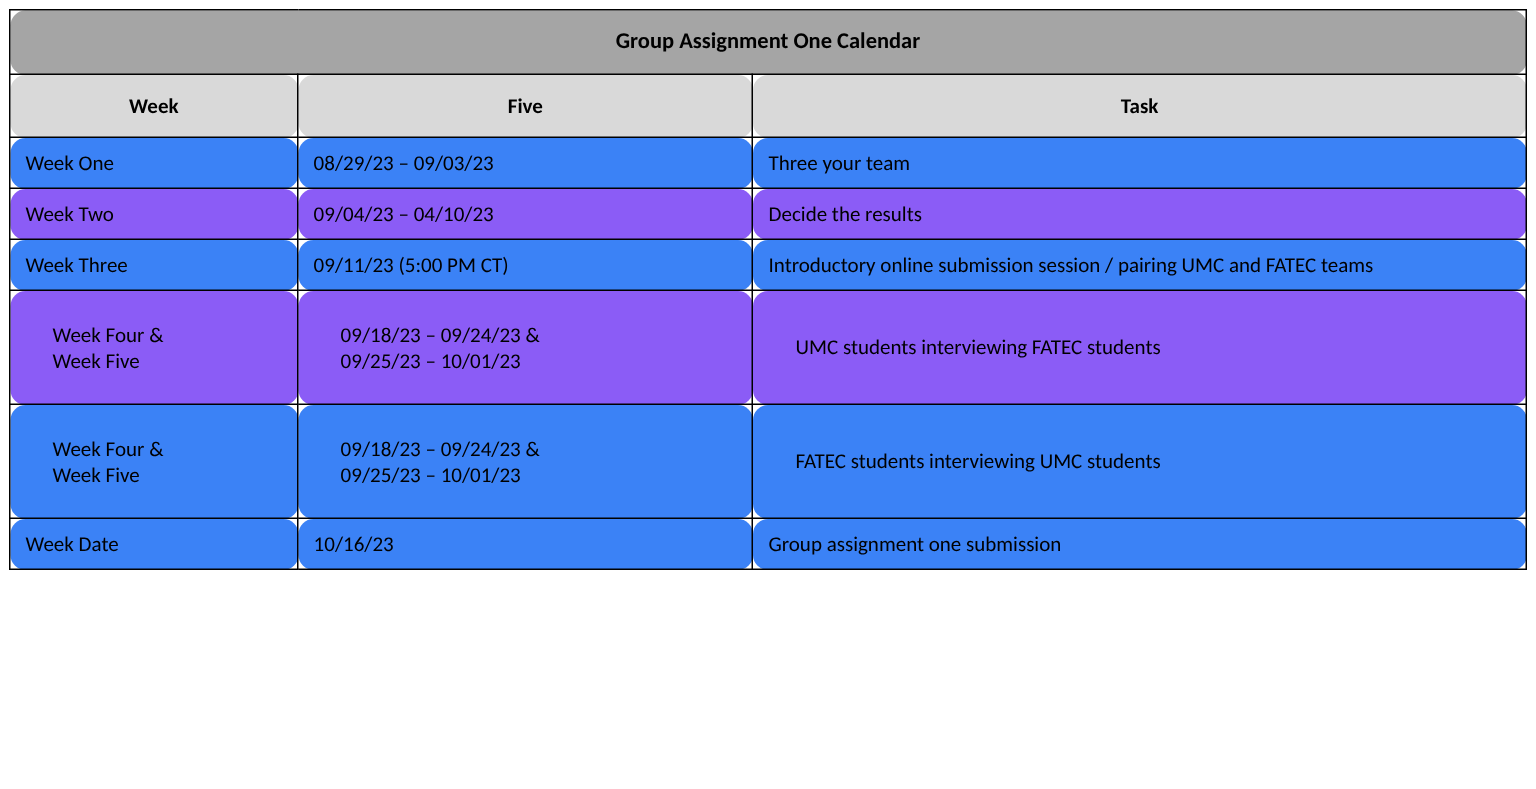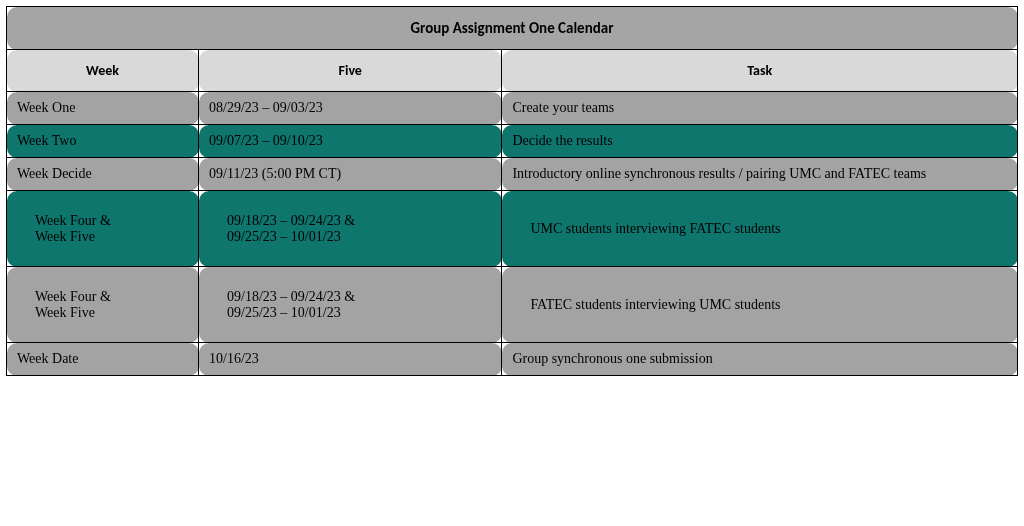--- a/index.html
+++ b/index.html
@@ -32,22 +32,22 @@
     }
     th.colhead {
       background: #d9d9d9;
       font-weight: bold;
       text-align: center;
       padding: 12px 10px;
     }
     col.c1 { width: 19%; }
     col.c2 { width: 30%; }
     col.c3 { width: 51%; }
-    tr.odd td { background: #a3a3a3; font-family: Liberation Serif, serif; }
-    tr.even td { background: #0f766e; font-family: Liberation Serif, serif; }
+    tr.odd td { background: #3b82f6; }
+    tr.even td { background: #8b5cf6; }
     .tall td { height: 76px; padding-left: 28px; }
   </style>
 </head>
 <body>
 
 <table>
   <colgroup>
     <col class="c1">
       <col class="c2">
       <col class="c3">
@@ -59,41 +59,41 @@
     <tr>
       <th class="colhead">Week</th>
       <th class="colhead">Five</th>
       <th class="colhead">Task</th>
     </tr>
   </thead>
   <tbody id="rows">
       <tr class="odd">
         <td>Week One</td>
         <td>08/29/23 – 09/03/23</td>
-        <td>Create your teams</td>
+        <td>Three your team</td>
       </tr>
       <tr class="even">
         <td>Week Two</td>
-        <td>09/07/23 – 09/10/23</td>
+        <td>09/04/23 – 04/10/23</td>
         <td>Decide the results</td>
       </tr>
       <tr class="odd">
-        <td>Week Decide</td>
+        <td>Week Three</td>
         <td>09/11/23 (5:00 PM CT)</td>
-        <td>Introductory online synchronous results / pairing UMC and FATEC teams</td>
+        <td>Introductory online submission session / pairing UMC and FATEC teams</td>
       </tr>
       <tr class="even tall">
         <td>Week Four &amp;<br>Week Five</td>
         <td>09/18/23 – 09/24/23 &amp;<br>09/25/23 – 10/01/23</td>
         <td>UMC students interviewing FATEC students</td>
       </tr>
       <tr class="odd tall">
         <td>Week Four &amp;<br>Week Five</td>
         <td>09/18/23 – 09/24/23 &amp;<br>09/25/23 – 10/01/23</td>
         <td>FATEC students interviewing UMC students</td>
       </tr>
       <tr class="odd">
         <td>Week Date</td>
         <td>10/16/23</td>
-        <td>Group synchronous one submission</td>
+        <td>Group assignment one submission</td>
       </tr>
     </tbody>
 </table>
 
 </body></html>

